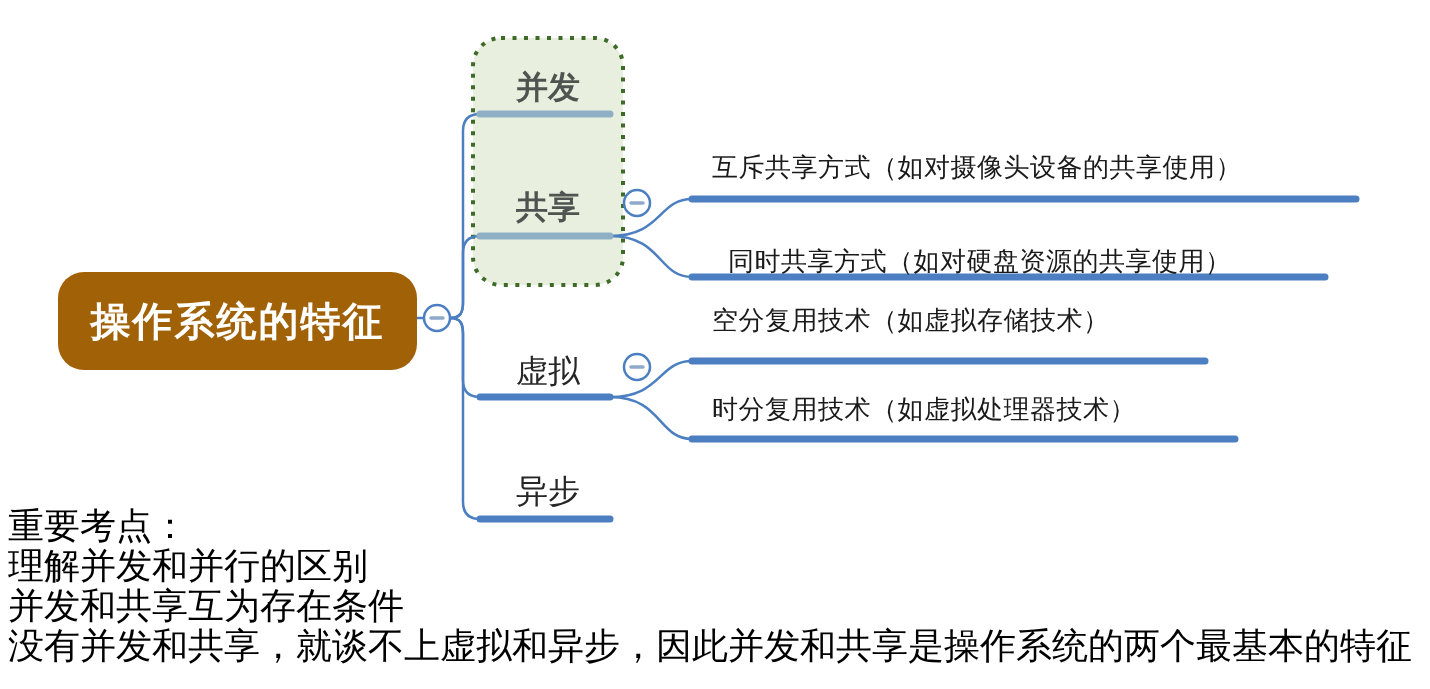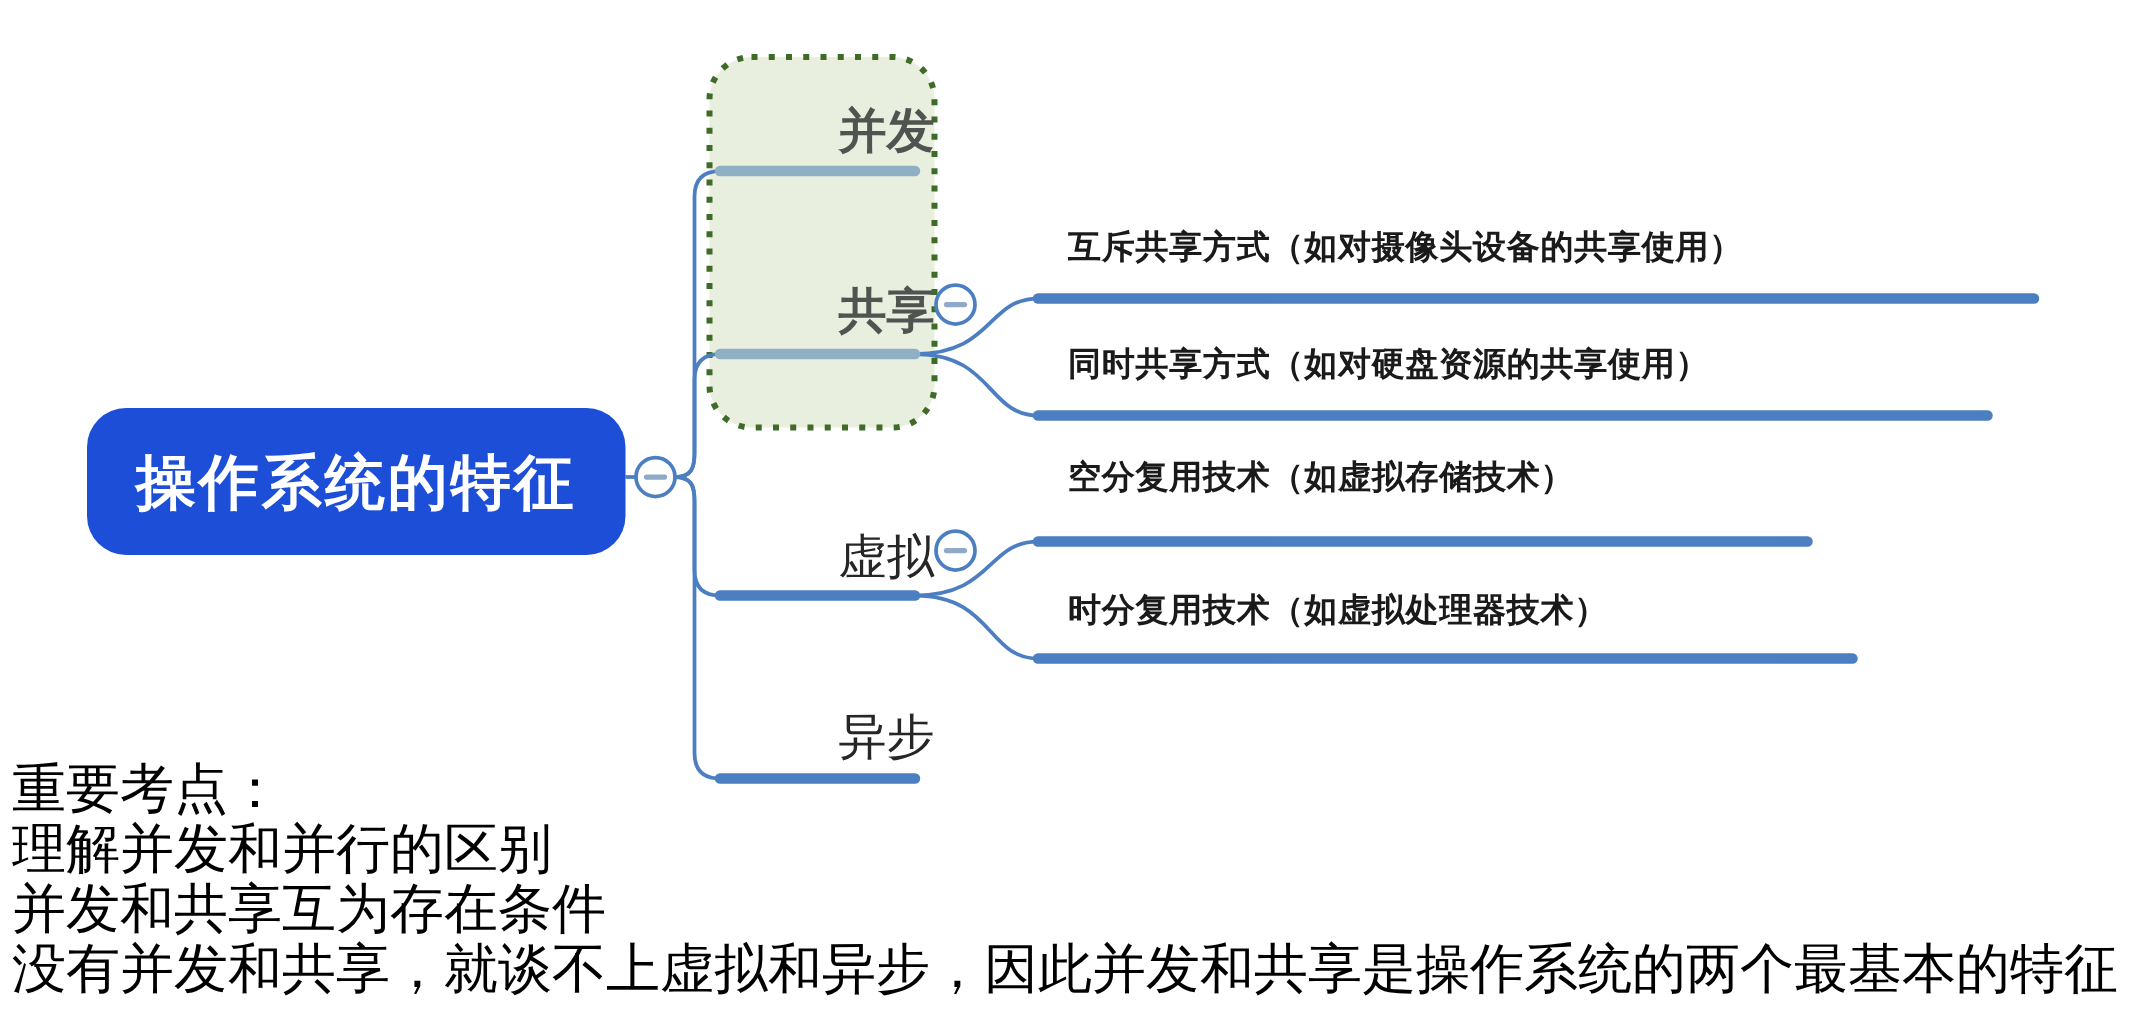--- a/index.html
+++ b/index.html
@@ -22,51 +22,51 @@
   }
   .label {
     position: absolute;
     white-space: nowrap;
     color: #1a1a1a;
   }
   .root-node {
     position: absolute;
     left: 58px; top: 272px;
     width: 359px; height: 98px;
-    background: #1d4ed8;
+    background: #a16207;
     border-radius: 26px;
     display: flex;
     align-items: center;
     justify-content: center;
   }
   .root-node .label {
     position: static;
     color: #ffffff;
     font-size: 40px;
     font-weight: 700;
     letter-spacing: 2px;
   }
   .topic {
     width: 150px;
     left: 473px;
-    text-align: right;
+    text-align: center;
     font-size: 32px;
   }
   .topic-soft {
     color: #4f5450;
     font-weight: 600;
   }
   .topic-strong {
     color: #262626;
     font-weight: 400;
   }
   .leaf {
     left: 712px;
-    font-size: 22px;
-    font-weight: 700;
+    font-size: 26px;
+    font-weight: 400;
     color: #1a1a1a;
     letter-spacing: 0.5px;
     text-align: right;
   }
   .notes {
     position: absolute;
     left: 8px;
     top: 506px;
     font-family: "Liberation Serif", serif;
     font-size: 36px;
@@ -127,21 +127,21 @@
   <div class="root-node">
     <span class="label">操作系统的特征</span>
   </div>
 
   <div class="label topic topic-soft" style="top:66px;">并发</div>
   <div class="label topic topic-soft" style="top:186px;">共享</div>
   <div class="label topic topic-strong" style="top:350px;">虚拟</div>
   <div class="label topic topic-strong" style="top:470px;">异步</div>
 
   <div class="label leaf" style="top:150px;">互斥共享方式（如对摄像头设备的共享使用）</div>
-  <div class="label leaf" style="top:228px;">同时共享方式（如对硬盘资源的共享使用）</div>
+  <div class="label leaf" style="top:244px;margin-left:16px;">同时共享方式（如对硬盘资源的共享使用）</div>
   <div class="label leaf" style="top:303px;">空分复用技术（如虚拟存储技术）</div>
   <div class="label leaf" style="top:392px;">时分复用技术（如虚拟处理器技术）</div>
 
   <div class="notes">
     <div>重要考点：</div>
     <div>理解并发和并行的区别</div>
     <div>并发和共享互为存在条件</div>
     <div>没有并发和共享，就谈不上虚拟和异步，因此并发和共享是操作系统的两个最基本的特征</div>
   </div>
 

